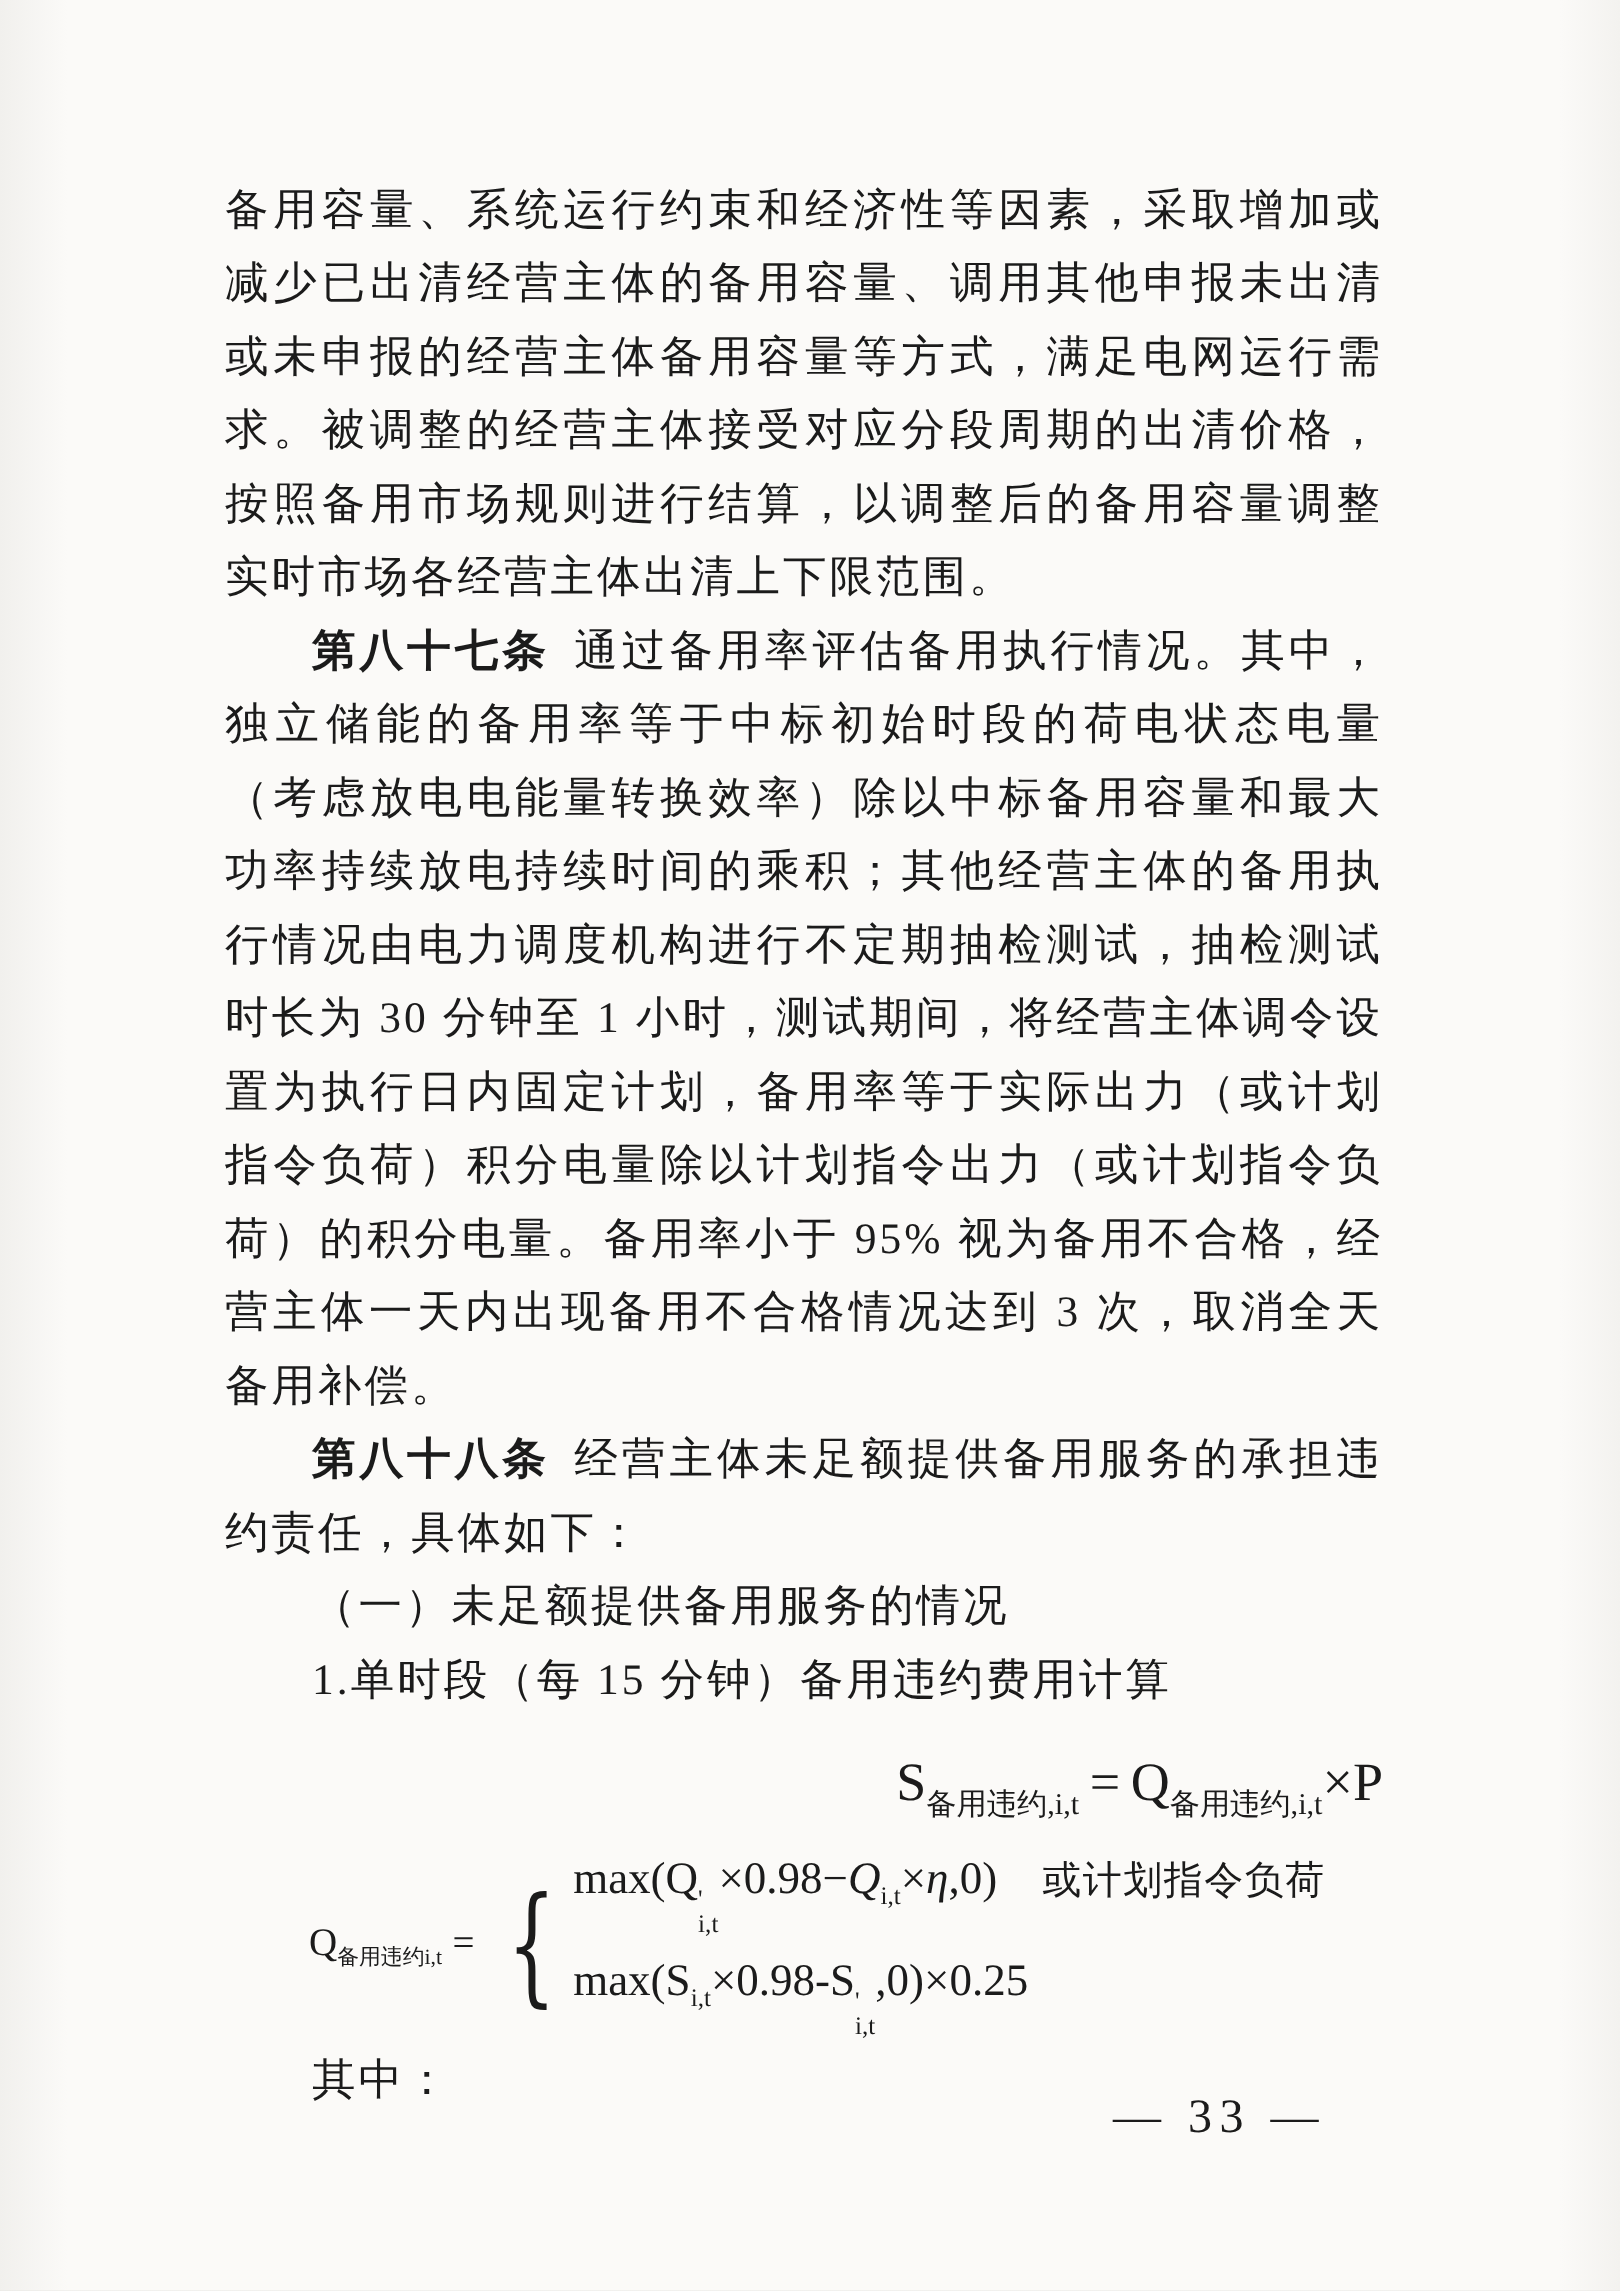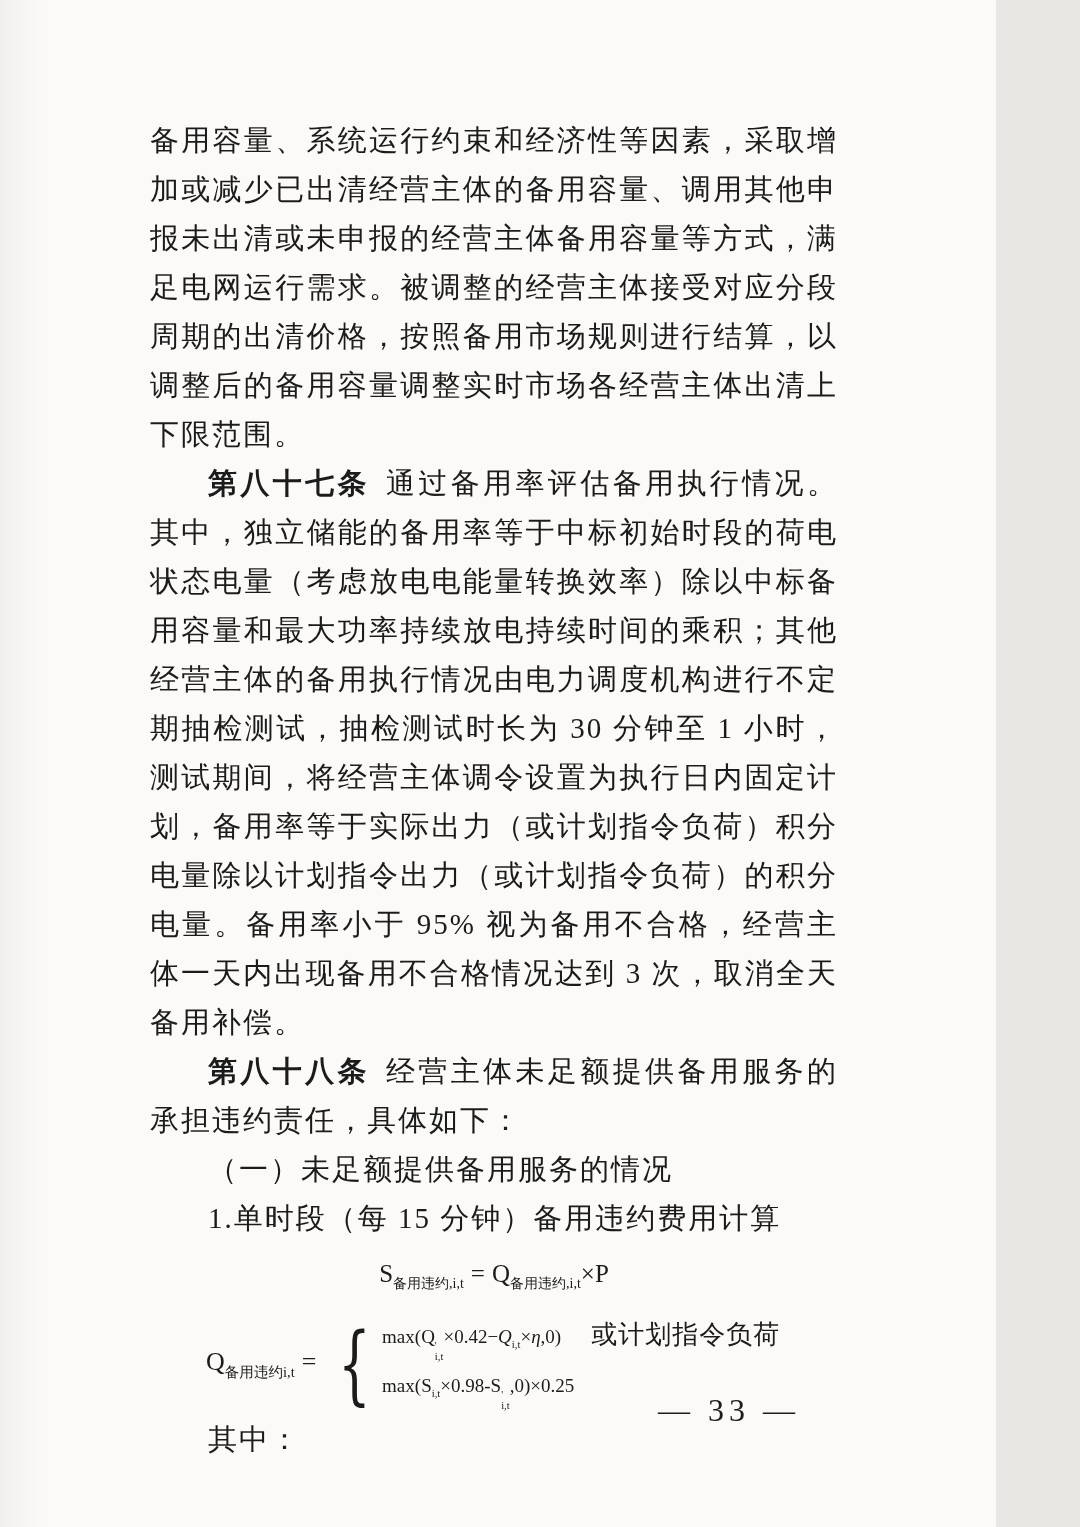--- a/index.html
+++ b/index.html
@@ -3,43 +3,43 @@
 <meta charset="utf-8">
 <style>
   * { margin: 0; padding: 0; box-sizing: border-box; }
   html, body { width: 1080px; height: 1527px; }
   body {
     font-family: "Liberation Serif", "DejaVu Serif", serif;
     background: #e8e7e4;
   }
   .page {
     position: relative;
-    width: 996px;
+    width: 1080px;
     height: 1527px;
     overflow: hidden;
     color: #1b1b1b;
     background: linear-gradient(90deg, #f1f0ed 0px, #fbfaf8 45px, #fbfaf8 1040px, #f3f2ef 1080px);
   }
   .content { padding: 116px 158px 0 150px; }
 
   p.para {
     font-size: 29px;
     line-height: 49px;
     text-align: justify;
     letter-spacing: 2px;
   }
   p.indent { text-indent: 2em; }
   .term { font-weight: 700; padding-right: 0.55em; }
 
   
   .formula1 {
-    text-align: center;
-    font-size: 25px;
+    text-align: right;
+    font-size: 36px;
     letter-spacing: 0;
-    margin: 8px 0 2px 0;
+    margin: 20px 0 2px 0;
     line-height: 46px;
   }
   .fsub {
     font-size: 0.56em;
     vertical-align: -0.45em;
     letter-spacing: 0;
   }
   .op { margin: 0 7px; }
   .it { font-style: italic; }
 
@@ -54,21 +54,21 @@
   .brace {
     font-family: "DejaVu Serif", serif;
     font-size: 86px;
     font-weight: 200;
     line-height: 0.9;
     transform: scaleX(0.6);
     margin: 0 0 0 4px;
   }
   .cases { display: flex; flex-direction: column; gap: 12px; }
   .case { display: flex; align-items: baseline; gap: 30px; white-space: nowrap; }
-  .case .expr { font-size: 19px; text-align: center; }
+  .case .expr { font-size: 30px; text-align: center; }
   .case .clabel { font-size: 26px; letter-spacing: 1px; }
 
   .ss {
     display: inline-flex;
     flex-direction: column;
     align-items: flex-start;
     font-size: 0.56em;
     line-height: 1.02;
     vertical-align: -0.55em;
   }
@@ -104,21 +104,21 @@
     <div class="formula1"><span>S</span><sub class="fsub">备用违约,i,t</sub><span class="op">=</span><span>Q</span><sub class="fsub">备用违约,i,t</sub><span>×P</span></div>
 
     <div class="f2">
       <span class="f2lhs"><span>Q</span><sub class="fsub">备用违约i,t</sub><span class="op">=</span></span>
       <span class="brace">{</span>
       <div class="cases">
         <div class="case">
           <span class="expr"><span>max(Q</span><span class="ss">
                 <span>'</span>
                 <span>i,t</span>
-              </span><span>×0.42−</span><span class="it">Q</span><sub class="fsub">i,t</sub><span>×</span><span class="it">η</span><span>,0)</span></span>
+              </span><span>×0.98−</span><span class="it">Q</span><sub class="fsub">i,t</sub><span>×</span><span class="it">η</span><span>,0)</span></span>
           <span class="clabel">或计划指令负荷</span>
         </div>
         <div class="case">
           <span class="expr"><span>max(S</span><sub class="fsub">i,t</sub><span>×0.98-S</span><span class="ss">
                 <span>'</span>
                 <span>i,t</span>
               </span><span>,0)×0.25</span></span>
         </div>
       </div>
     </div>

